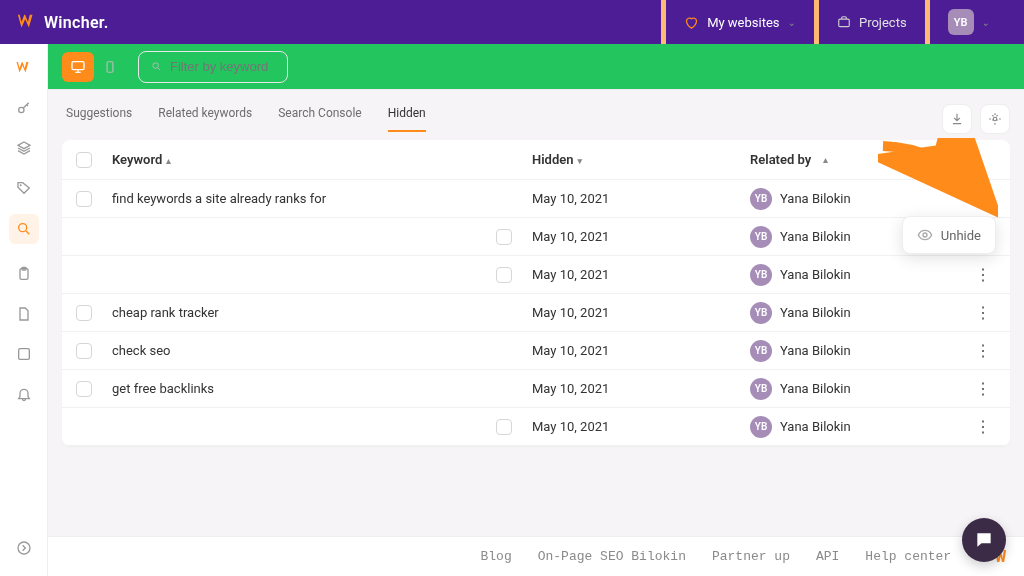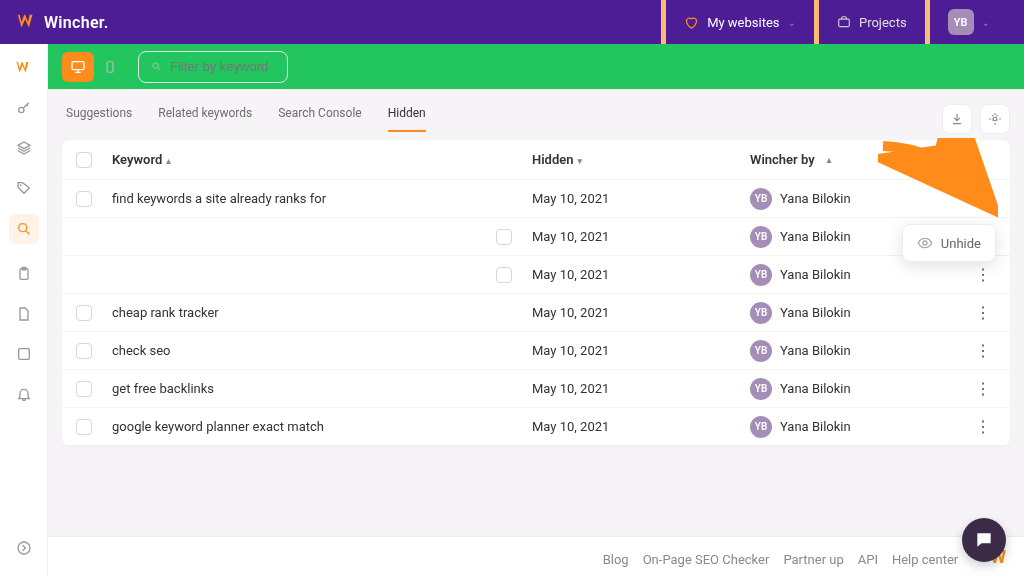--- a/index.html
+++ b/index.html
@@ -48,29 +48,29 @@
 .col-check { width: 36px; }
 .col-keyword { flex: 1; }
 .col-hidden { width: 218px; }
 .col-by { width: 220px; display: flex; align-items: center; gap: 8px; }
 .col-menu { width: 26px; text-align: center; color: #555; cursor: pointer; font-size: 16px; }
 .chk { width: 16px; height: 16px; border: 1.5px solid #d6d6d6; border-radius: 4px; cursor: pointer; }
 .avatar-s { width: 22px; height: 22px; border-radius: 50%; background: #a58db8; color: #fff; font-size: 10px; font-weight: 600; display: flex; align-items: center; justify-content: center; }
 .sort-ind { font-size: 9px; color: #888; margin-left: 4px; }
 
 
-.popover { position: absolute; right: 14px; top: 84px; background: #fff; border: 1px solid #eee; border-radius: 8px; box-shadow: 0 4px 16px rgba(0,0,0,.12); padding: 10px 14px; display: flex; align-items: center; gap: 8px; color: #666; z-index:5; cursor:pointer; }
+.popover { position: absolute; right: 14px; top: 76px; background: #fff; border: 1px solid #eee; border-radius: 8px; box-shadow: 0 4px 16px rgba(0,0,0,.12); padding: 10px 14px; display: flex; align-items: center; gap: 8px; color: #666; z-index:5; cursor:pointer; }
 .eye-ico { color: #aaa; }
 
 
 .arrow { position: absolute; right: 26px; top: 138px; z-index: 4; pointer-events: none; }
 
 
 .footer { position: absolute; left: 48px; right: 0; bottom: 0; height: 40px; background: #fff; border-top: 1px solid #eee; display: flex; align-items: center; padding: 0 18px; gap: 22px; color: #8a8a8a; font-size: 13px; }
-.footer .links { margin-left: auto; display: flex; gap: 14px; align-items: flex-end; }
+.footer .links { margin-left: auto; display: flex; gap: 26px; align-items: center; font-family: Liberation Mono, monospace; }
 .footer-logo { color: #ff8c1a; font-weight: bold; font-size: 18px; margin-left: 18px; }
 
 .chat-bubble { position: absolute; right: 18px; bottom: 14px; width: 44px; height: 44px; border-radius: 50%; background: #3b2b47; display: flex; align-items: center; justify-content: center; color: #fff; cursor: pointer; box-shadow: 0 4px 12px rgba(0,0,0,.2); z-index:10; }
 </style>
 </head>
 <body>
 
 <div class="topbar">
   <div class="logo">
     <svg class="logo-mark" viewBox="0 0 24 24">
@@ -205,21 +205,21 @@
   </div>
 
   <div class="table">
     <div class="row header">
       <div class="col-check">
           <div class="chk"></div>
         </div>
       <div class="col-keyword"><span>Keyword</span><span class="sort-ind">▴</span></div>
       <div class="col-hidden"><span>Hidden</span><span class="sort-ind">▾</span></div>
       <div class="col-by">
-          <span>Wincher by</span>
+          <span>Related by</span>
           <span class="sort-ind">▴</span>
         </div>
       <div class="col-menu"></div>
     </div>
     <div id="rows">
         <div class="row">
           <div class="col-check">
             <div class="chk"></div>
           </div>
           <div class="col-keyword">find keywords a site already ranks for</div>
@@ -285,21 +285,20 @@
           <div class="col-by">
             <div class="avatar-s">YB</div>
             <span>Yana Bilokin</span>
           </div>
           <div class="col-menu">⋮</div>
         </div>
         <div class="row">
           <div class="col-check">
             <div class="chk"></div>
           </div>
-          <div class="col-keyword">google keyword planner exact match</div>
           <div class="col-hidden">May 10, 2021</div>
           <div class="col-by">
             <div class="avatar-s">YB</div>
             <span>Yana Bilokin</span>
           </div>
           <div class="col-menu">⋮</div>
         </div>
       </div>
 
     <div class="popover">
@@ -317,21 +316,21 @@
       <marker id="ah" markerWidth="14" markerHeight="14" refX="10" refY="6" orient="auto">
         <path d="M0 0L14 6L0 12L4 6z" fill="#ff8c1a"></path>
       </marker>
     </defs>
   <path d="M5 8 Q 60 10 98 52" stroke="#ff8c1a" stroke-width="10" fill="none" marker-end="url(#ah)"></path>
 </svg>
 
 <div class="footer">
   <div class="links">
     <span>Blog</span>
-    <span>On-Page SEO Checker</span>
+    <span>On-Page SEO Bilokin</span>
     <span>Partner up</span>
     <span>API</span>
     <span>Help center</span>
     <span class="footer-logo">W</span>
   </div>
 </div>
 
 <div class="chat-bubble">
   <svg width="20" height="20" viewBox="0 0 24 24">
       <path d="M4 4h16v12H9l-5 4z" fill="#fff"></path>

